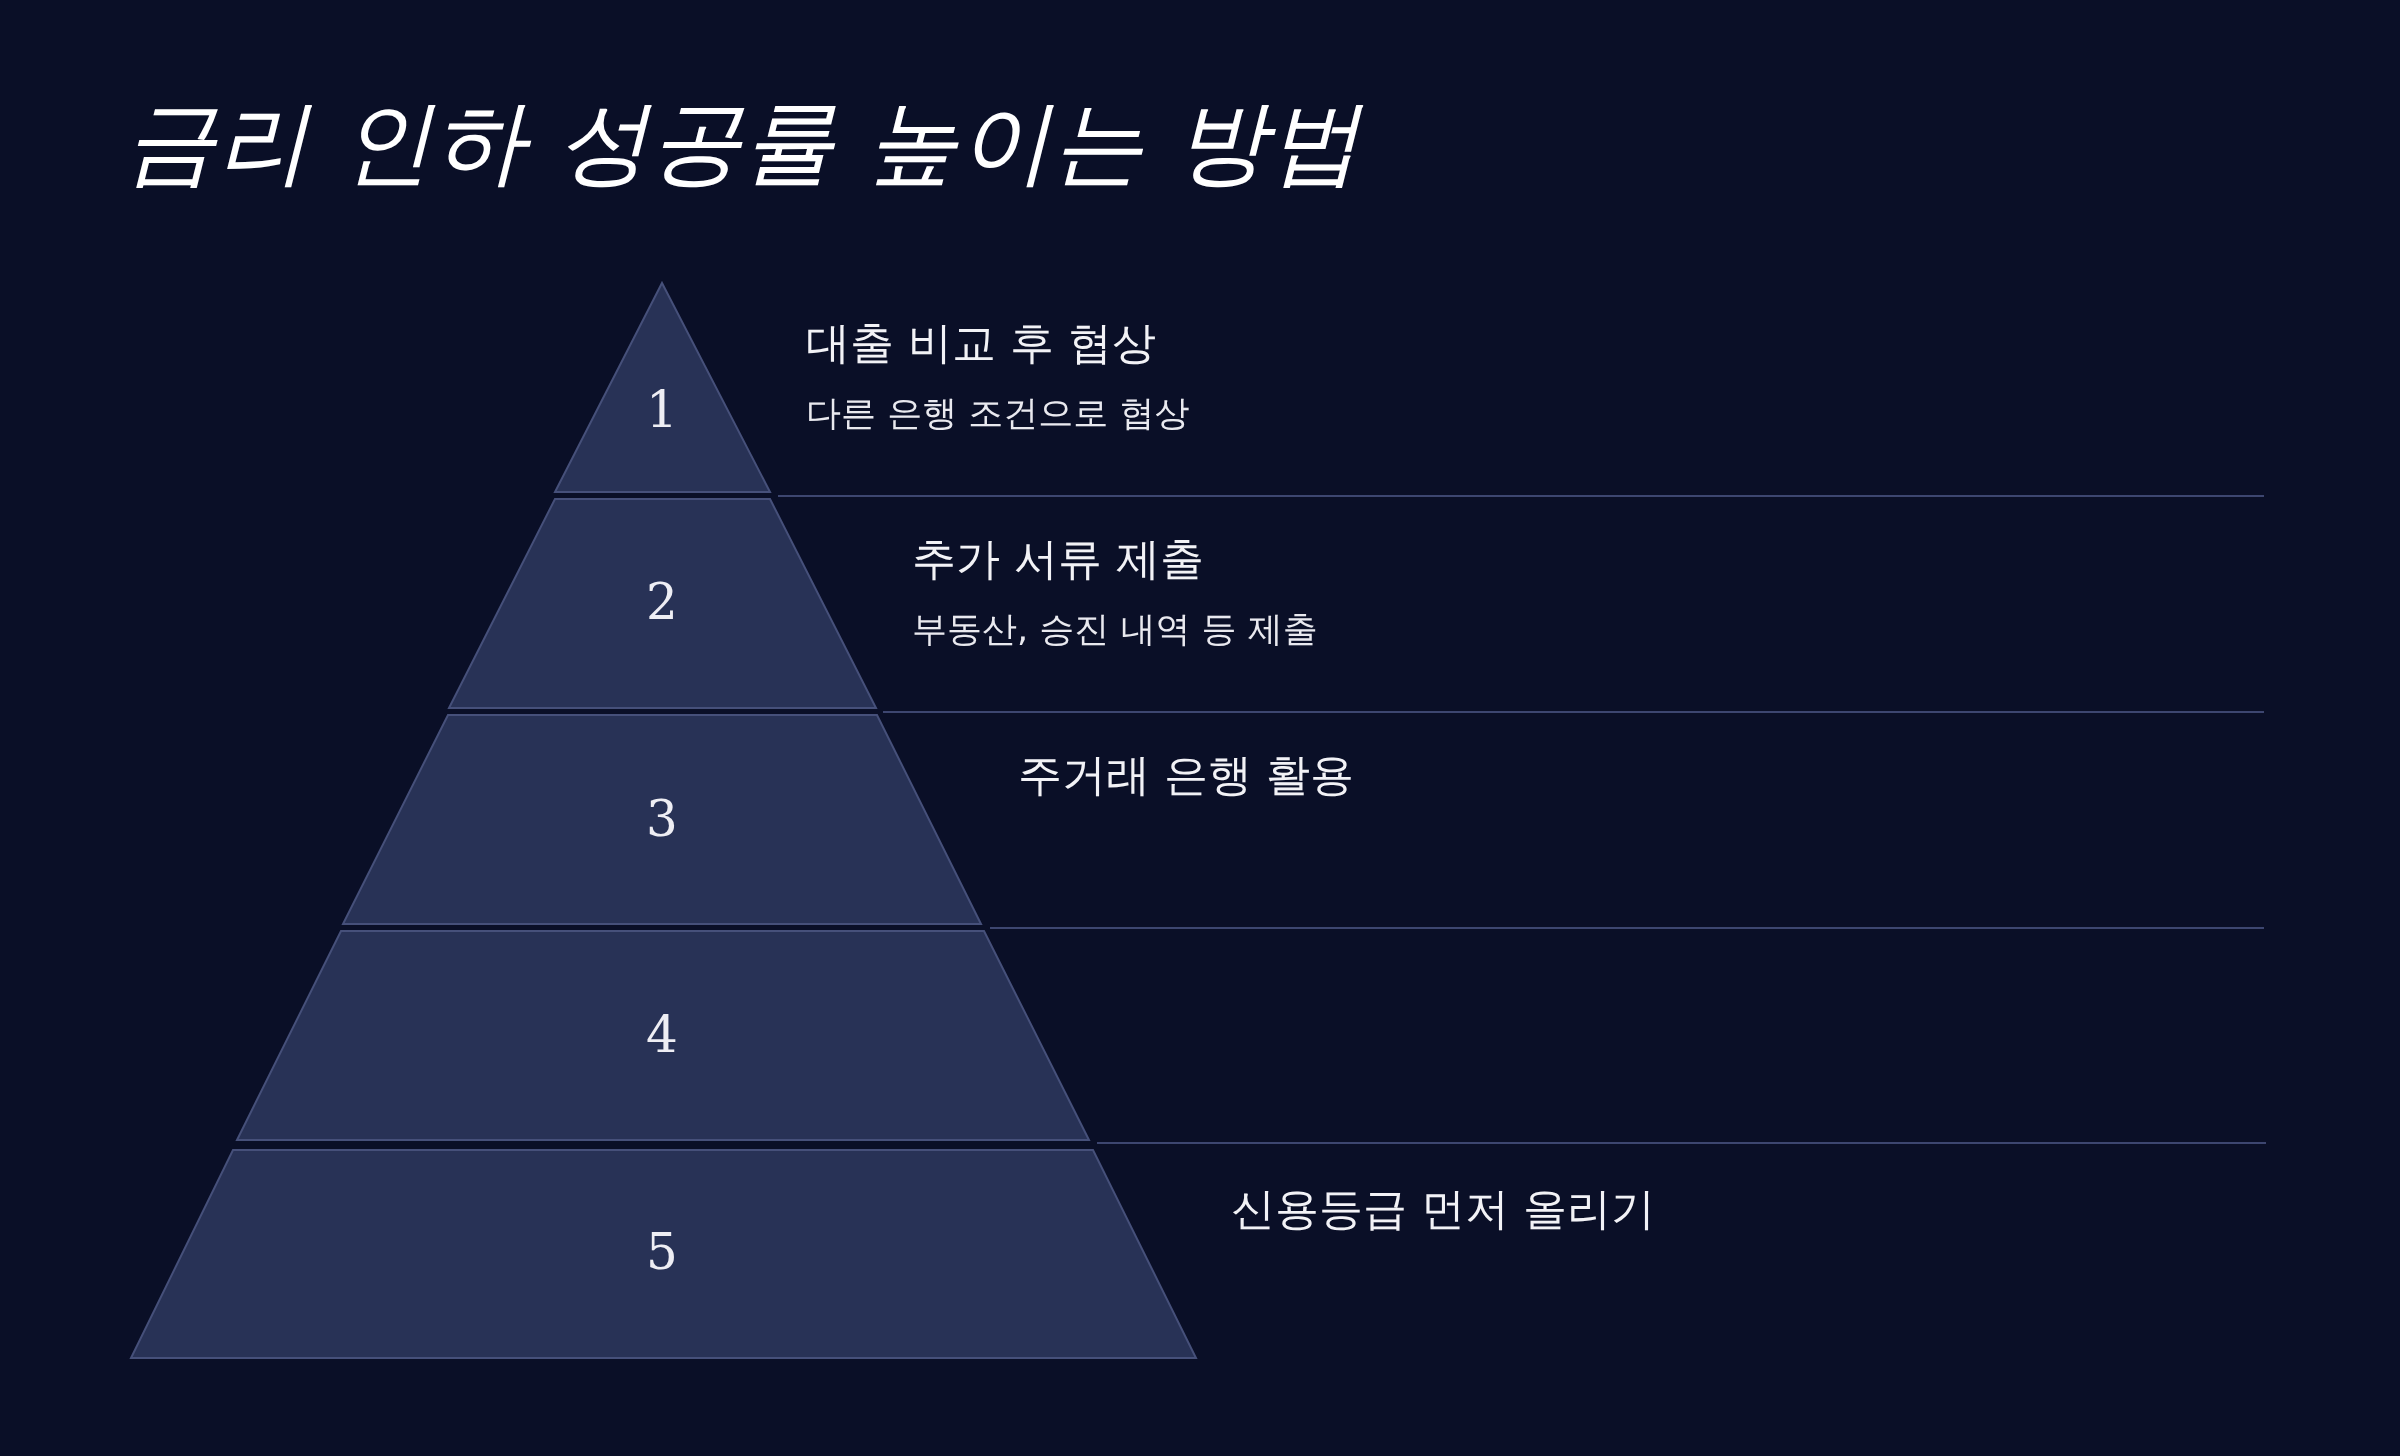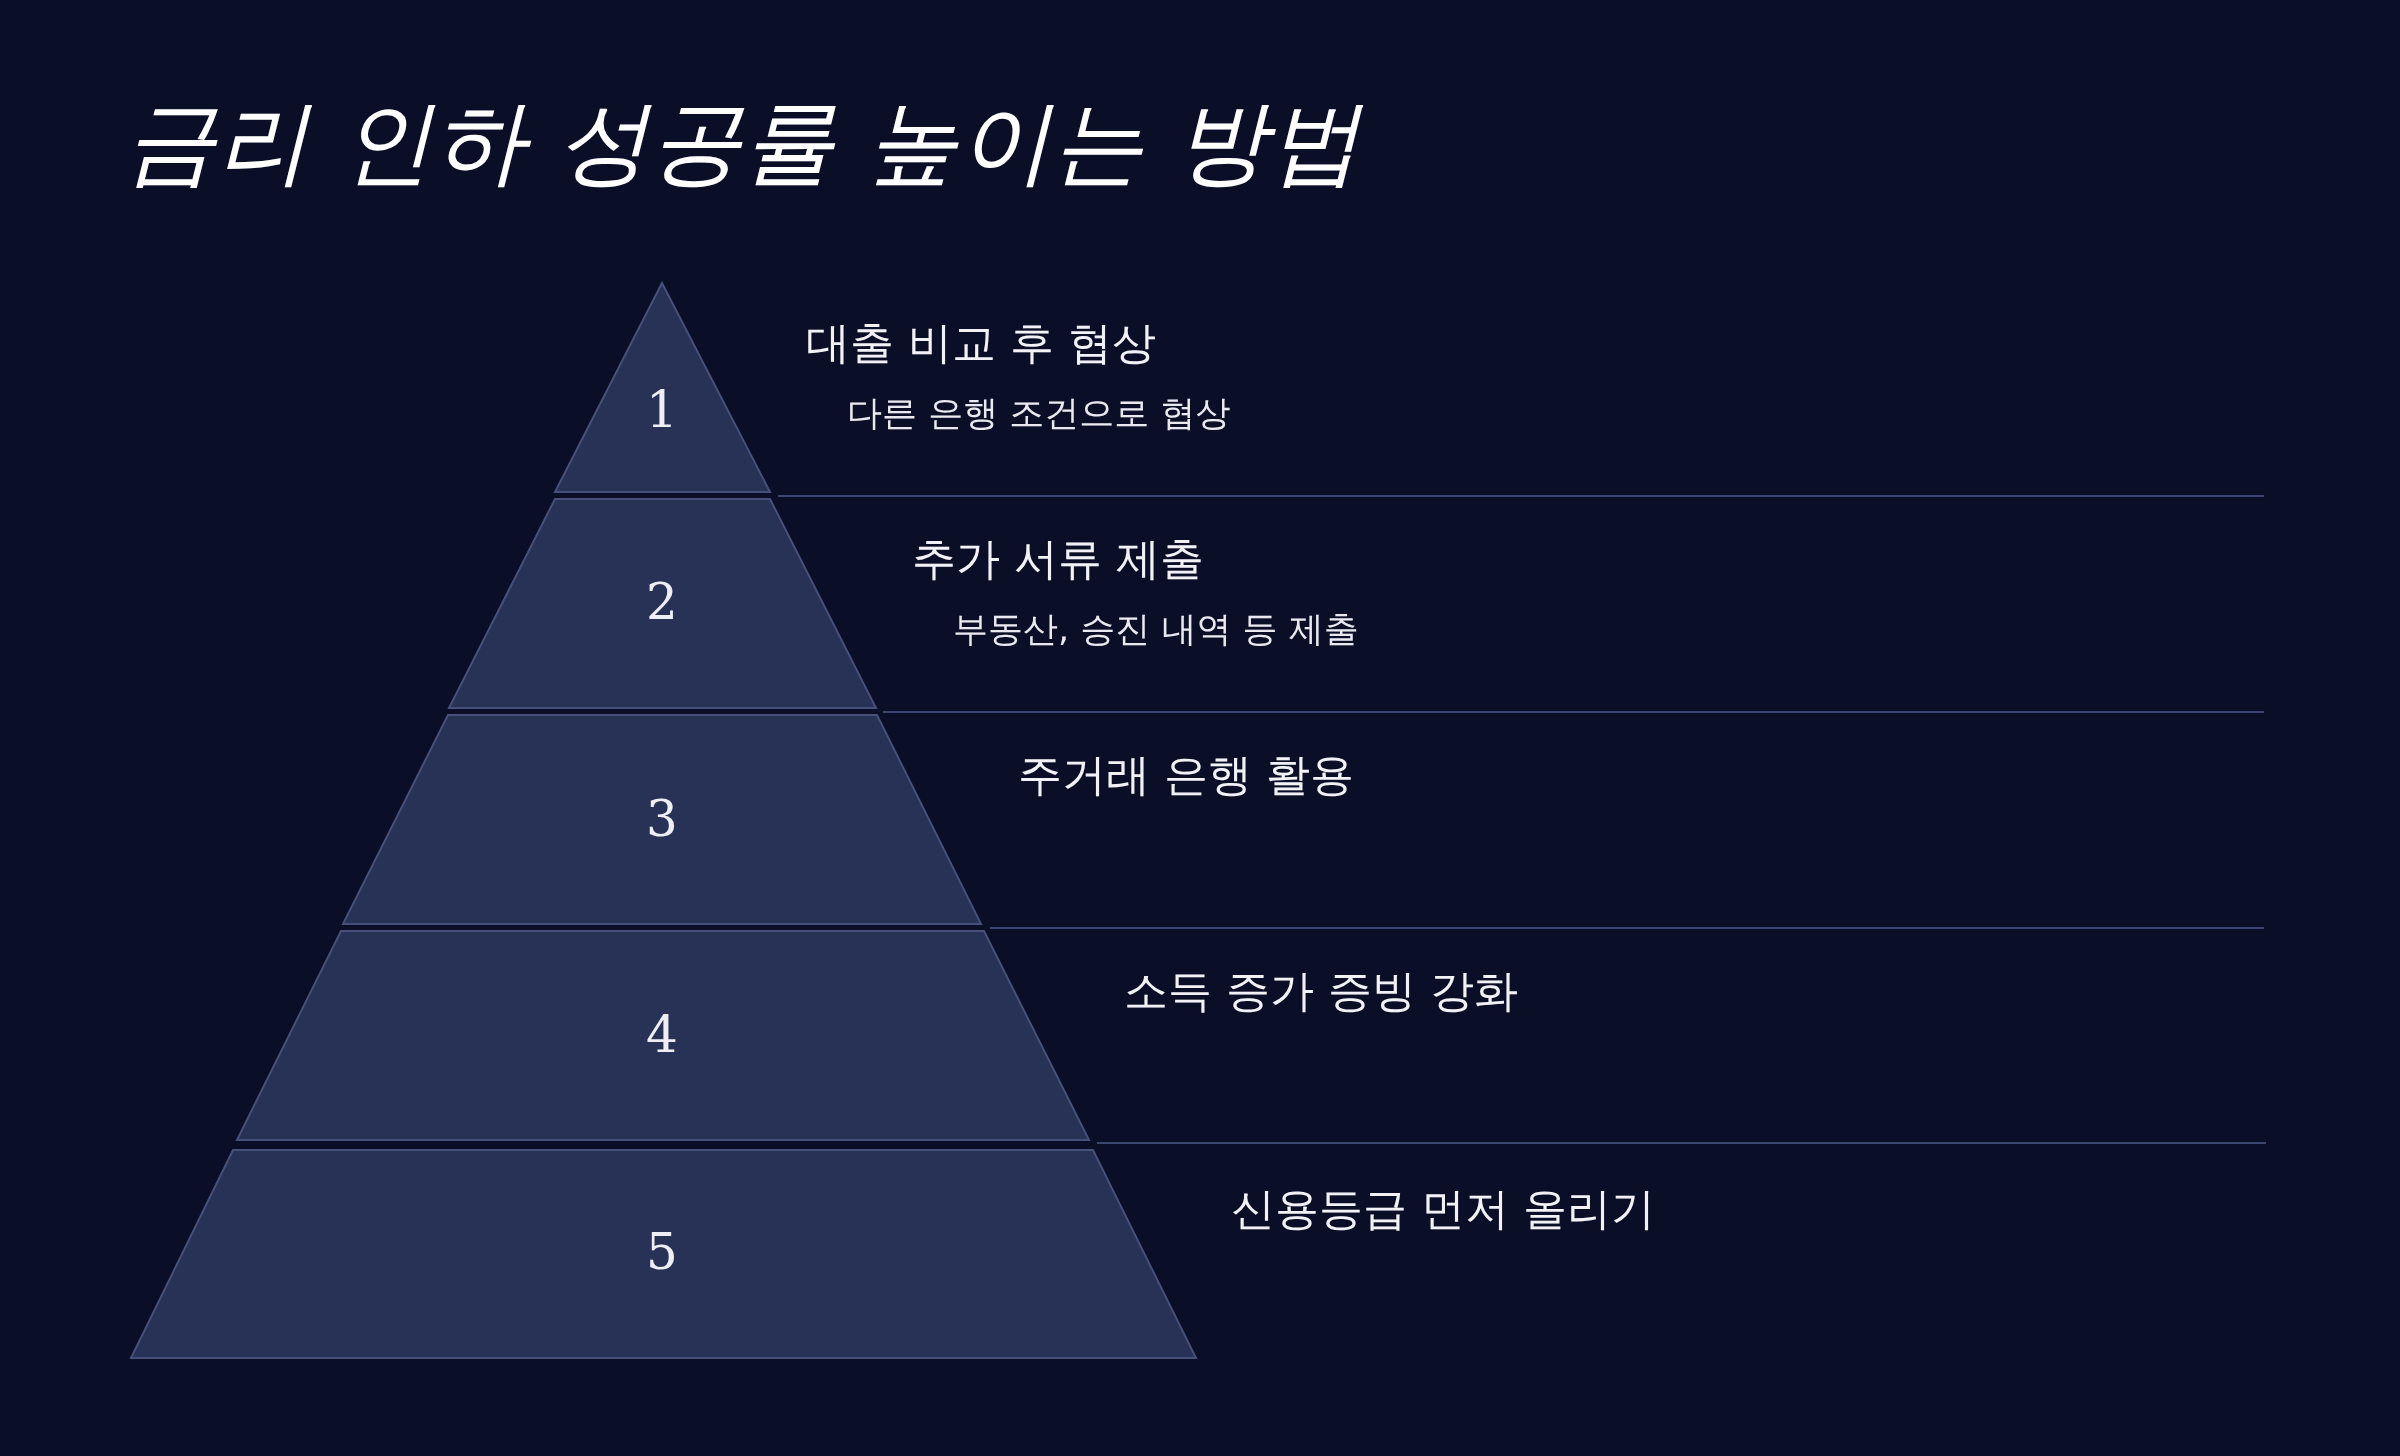--- a/index.html
+++ b/index.html
@@ -47,21 +47,20 @@
     .item-title {
       font-size: 44px;
       color: #f2f2f6;
       line-height: 1.2;
     }
     .item-desc {
       margin-top: 22px;
       font-size: 35px;
       color: #e9e9ef;
       line-height: 1.2;
-      margin-left: 41px;
     }
   </style>
 </head>
 <body>
 
 <div class="title">금리 인하 성공률 높이는 방법</div>
 
 <svg class="pyramid" width="2400" height="1456">
   <polygon points="662,283 770,492 555,492" fill="#283256" stroke="#46507a" stroke-width="2"></polygon>
   <polygon points="555,499 770,499 876,708 449,708" fill="#283256" stroke="#46507a" stroke-width="2"></polygon>
@@ -86,17 +85,16 @@
   <div class="item-desc">다른 은행 조건으로 협상</div>
 </div>
 <div class="item" style="left:912px; top:533px;">
   <div class="item-title">추가 서류 제출</div>
   <div class="item-desc">부동산, 승진 내역 등 제출</div>
 </div>
 <div class="item" style="left:1018px; top:749px;">
   <div class="item-title">주거래 은행 활용</div>
 </div>
 <div class="item" style="left:1124px; top:965px;">
-  <div class="item-title">소득 증가 증빙 강화</div>
 </div>
 <div class="item" style="left:1231px; top:1183px;">
   <div class="item-title">신용등급 먼저 올리기</div>
 </div>
 
 </body></html>

